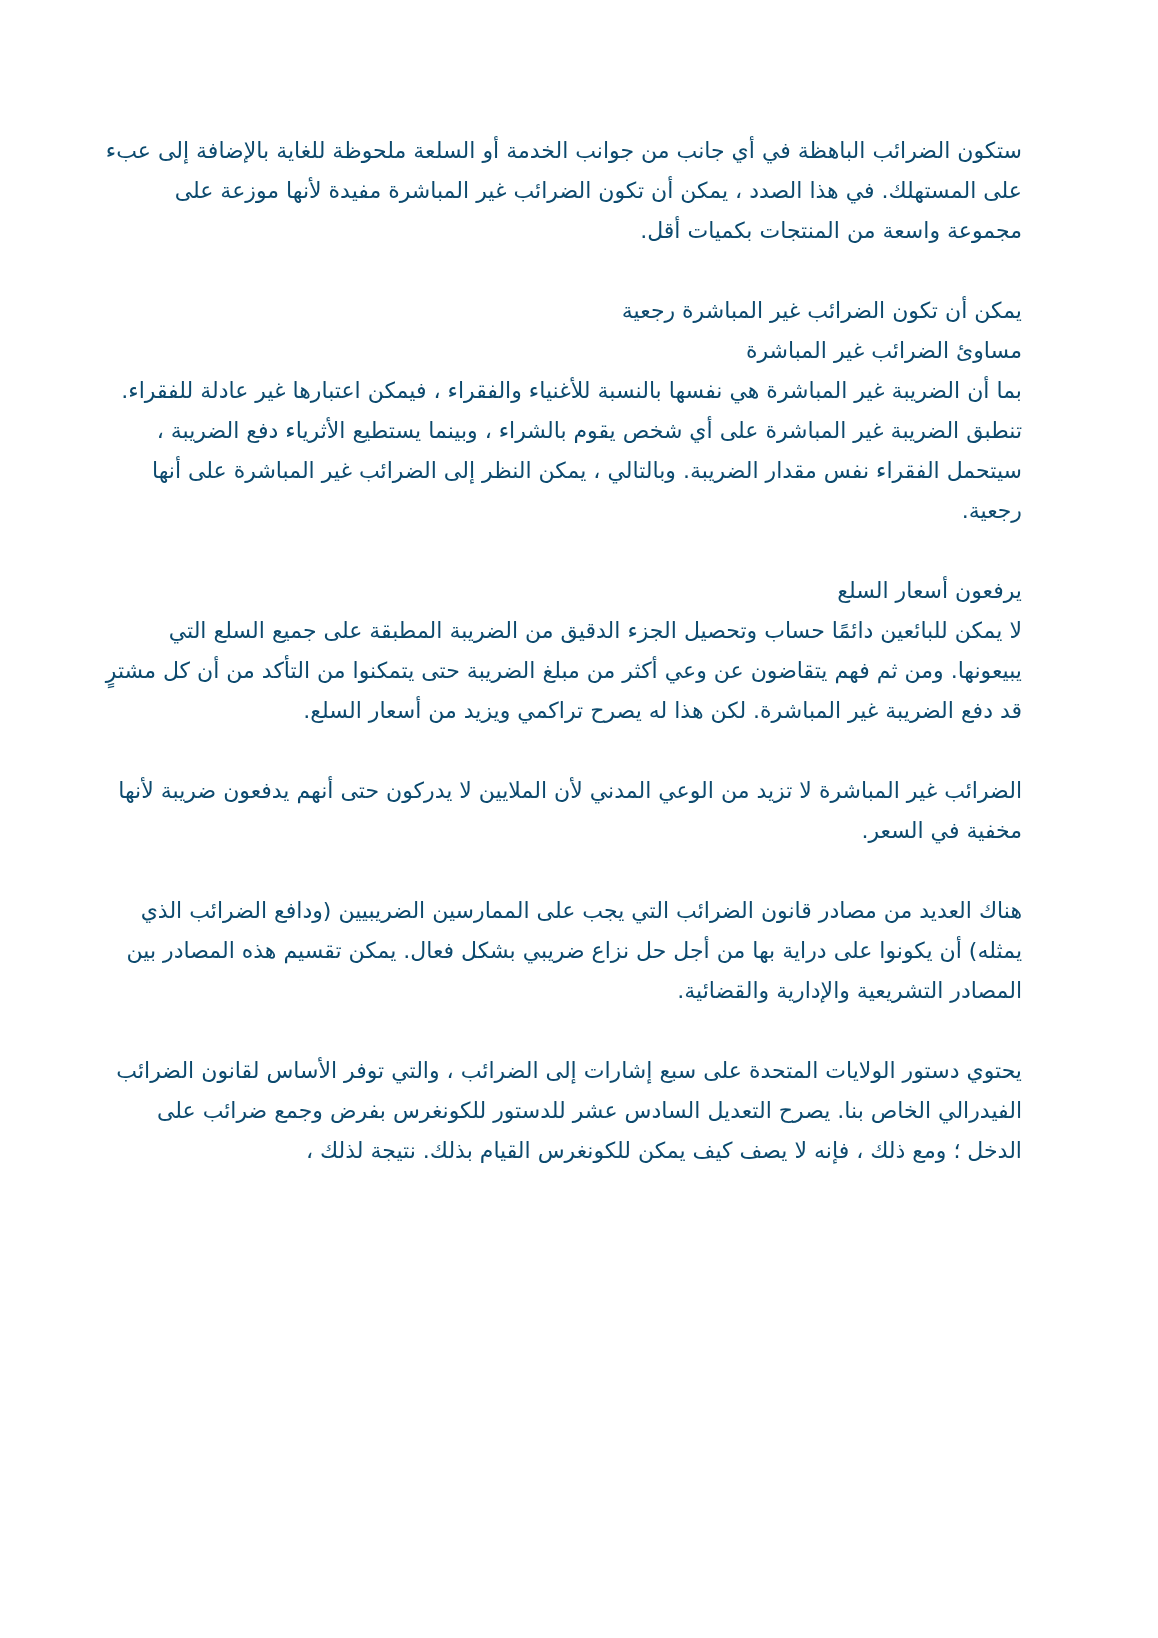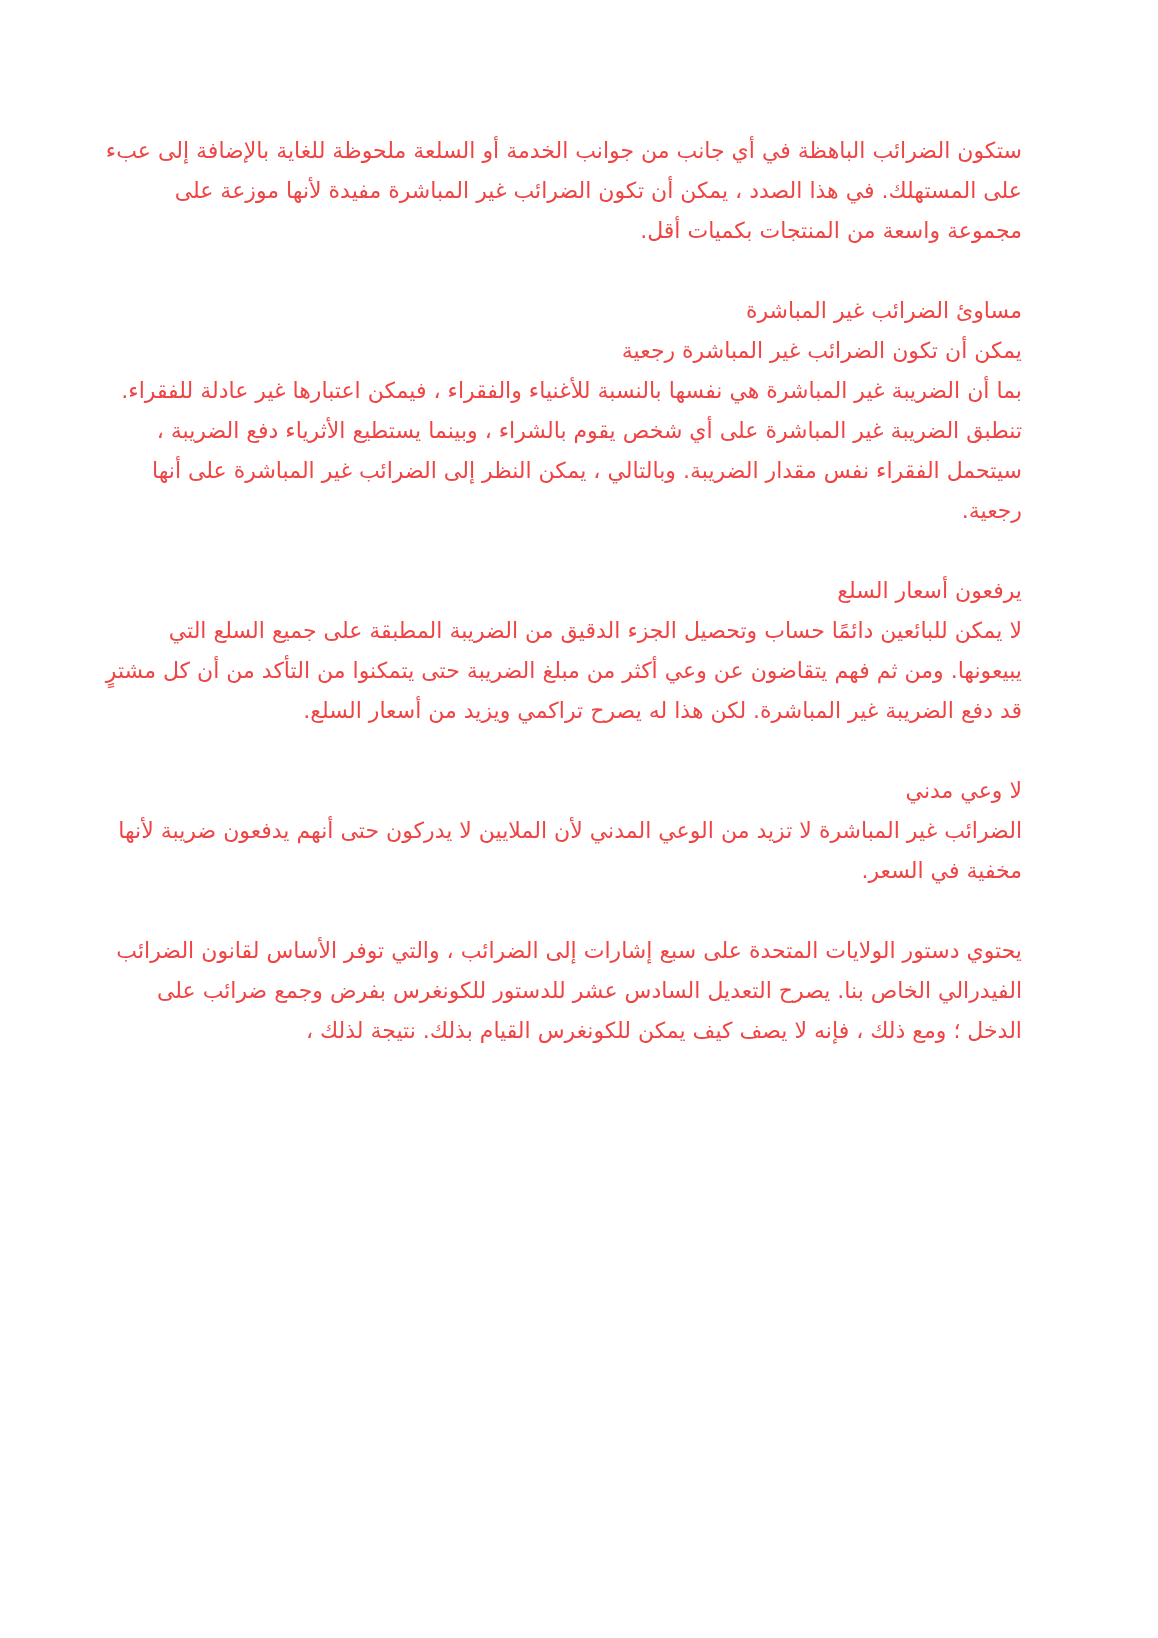--- a/index.html
+++ b/index.html
@@ -8,21 +8,21 @@
     background: #ffffff;
   }
   .page {
     position: relative;
     width: 1158px;
     height: 1194px;
     background: #ffffff;
     box-sizing: border-box;
     padding: 131px 136px 0 105px;
     direction: rtl;
-    color: #ef4444;
+    color: #0c4a6e;
     font-family: "DejaVu Sans", sans-serif;
     font-size: 22px;
     line-height: 40px;
     overflow: hidden;
   }
   .block {
     margin: 0 0 40px 0;
   }
   .block p {
     margin: 0;
@@ -41,36 +41,36 @@
 </head>
 <body>
 
 <div class="page">
 
   <div class="block">
     <p>ستكون الضرائب الباهظة في أي جانب من جوانب الخدمة أو السلعة ملحوظة للغاية بالإضافة إلى عبء على المستهلك. في هذا الصدد ، يمكن أن تكون الضرائب غير المباشرة مفيدة لأنها موزعة على مجموعة واسعة من المنتجات بكميات أقل.</p>
   </div>
 
   <div class="block">
+    <p class="heading">يمكن أن تكون الضرائب غير المباشرة رجعية</p>
     <p class="heading">مساوئ الضرائب غير المباشرة</p>
-    <p class="heading">يمكن أن تكون الضرائب غير المباشرة رجعية</p>
     <p>بما أن الضريبة غير المباشرة هي نفسها بالنسبة للأغنياء والفقراء ، فيمكن اعتبارها غير عادلة للفقراء. تنطبق الضريبة غير المباشرة على أي شخص يقوم بالشراء ، وبينما يستطيع الأثرياء دفع الضريبة ، سيتحمل الفقراء نفس مقدار الضريبة. وبالتالي ، يمكن النظر إلى الضرائب غير المباشرة على أنها رجعية.</p>
   </div>
 
   <div class="block">
     <p class="heading">يرفعون أسعار السلع</p>
     <p>لا يمكن للبائعين دائمًا حساب وتحصيل الجزء الدقيق من الضريبة المطبقة على جميع السلع التي يبيعونها. ومن ثم فهم يتقاضون عن وعي أكثر من مبلغ الضريبة حتى يتمكنوا من التأكد من أن كل مشترٍ قد دفع الضريبة غير المباشرة. لكن هذا له يصرح تراكمي ويزيد من أسعار السلع.</p>
   </div>
 
   <div class="block">
-    <p class="heading">لا وعي مدني</p>
     <p>الضرائب غير المباشرة لا تزيد من الوعي المدني لأن الملايين لا يدركون حتى أنهم يدفعون ضريبة لأنها مخفية في السعر.</p>
   </div>
 
   <div class="block gap-large">
+    <p>هناك العديد من مصادر قانون الضرائب التي يجب على الممارسين الضريبيين (ودافع الضرائب الذي يمثله) أن يكونوا على دراية بها من أجل حل نزاع ضريبي بشكل فعال. يمكن تقسيم هذه المصادر بين المصادر التشريعية والإدارية والقضائية.</p>
   </div>
 
 
   <div class="block">
     <p>يحتوي دستور الولايات المتحدة على سبع إشارات إلى الضرائب ، والتي توفر الأساس لقانون الضرائب الفيدرالي الخاص بنا. يصرح التعديل السادس عشر للدستور للكونغرس بفرض وجمع ضرائب على الدخل ؛ ومع ذلك ، فإنه لا يصف كيف يمكن للكونغرس القيام بذلك. نتيجة لذلك ،</p>
   </div>
 
 </div>
 
 </body></html>

